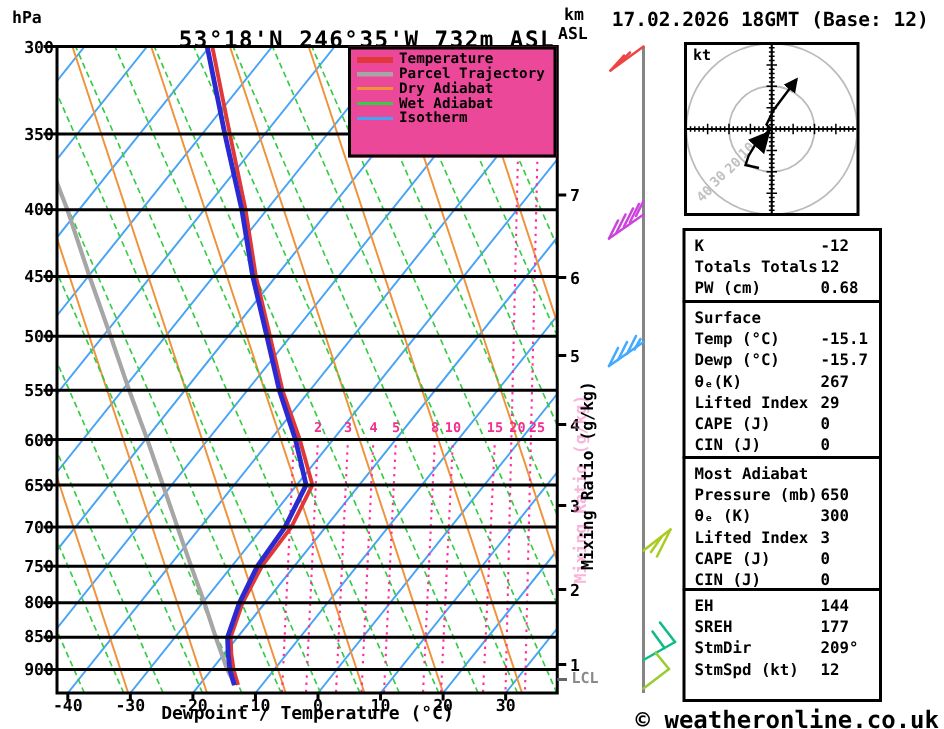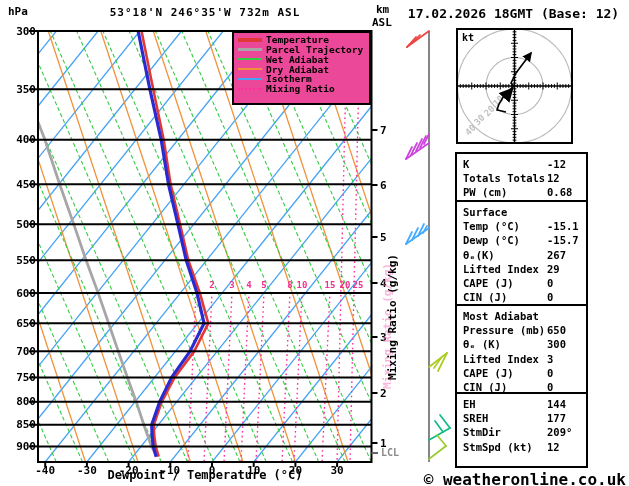--- a/index.html
+++ b/index.html
@@ -3,21 +3,21 @@
 <meta charset="utf-8">
 <style>
   html,body{margin:0;padding:0;background:#fff;}
   #canvas{position:relative;width:629px;height:486px;background:#fff;overflow:hidden;
           font-family:"DejaVu Sans Mono",monospace;color:#000;}
   .abs{position:absolute;}
   .lbl{position:absolute;font-weight:bold;white-space:nowrap;}
   #chart-svg{position:absolute;left:0;top:0;z-index:2;}
   .z3{z-index:3;}
   .z4{z-index:4;}
-  #main-title{left:40px;top:6px;width:330px;text-align:center;font-size:11px;letter-spacing:1px;}
+  #main-title{left:40px;top:17px;width:330px;text-align:right;font-size:15px;letter-spacing:1px;}
   #date-title{left:398px;top:6px;width:231px;text-align:center;font-size:13px;}
   #hpa-label{left:8px;top:5px;font-size:11px;}
   #km-label{left:376px;top:3px;font-size:11px;}
   #asl-label{left:372px;top:16px;font-size:11px;}
   #xaxis-label{left:40px;top:468px;width:330px;text-align:center;font-size:12px;}
   #copyright{right:3px;top:470px;font-size:16px;}
   .ptick{width:30px;text-align:right;font-size:11px;}
   .ttick{width:34px;text-align:center;font-size:11px;}
   .kmtick{font-size:11px;}
   #lcl-label{left:381px;top:447px;font-size:10px;color:#8a8a8a;}
@@ -343,34 +343,30 @@
   <div class="abs z4" id="legend">
       <div class="leg-row" style="">
         <div class="leg-line" style="background: rgb(224, 56, 56); height: 3.5px;"></div>
         <div class="leg-label" style="">Temperature</div>
       </div>
       <div class="leg-row" style="">
         <div class="leg-line" style="background: rgb(166, 166, 166); height: 3.5px;"></div>
         <div class="leg-label" style="">Parcel Trajectory</div>
       </div>
       <div class="leg-row" style="">
+        <div class="leg-line" style="background: rgb(239, 146, 59); height: 2px;"></div>
+        <div class="leg-label" style="">Dry Adiabat</div>
+      </div>
+      <div class="leg-row" style="">
         <div class="leg-line" style="background: rgb(51, 204, 68); height: 2px;"></div>
         <div class="leg-label" style="">Wet Adiabat</div>
       </div>
       <div class="leg-row" style="">
-        <div class="leg-line" style="background: rgb(239, 146, 59); height: 2px;"></div>
-        <div class="leg-label" style="">Dry Adiabat</div>
-      </div>
-      <div class="leg-row" style="">
         <div class="leg-line" style="background: rgb(71, 163, 245); height: 2px;"></div>
         <div class="leg-label" style="">Isotherm</div>
-      </div>
-      <div class="leg-row" style="">
-        <div class="leg-line" style="border-top: 2px dotted rgb(255, 47, 158); height: 0px;"></div>
-        <div class="leg-label" style="">Mixing Ratio</div>
       </div>
     </div>
   <div id="stats-table">
       <div class="tbox z4" style="top:152px;height:50px;">
         <div class="trow" style=""><div class="" style="position:relative;display:inline;">K</div><div class="tval" style="">-12</div></div>
         <div class="trow" style=""><div class="" style="position:relative;display:inline;">Totals Totals</div><div class="tval" style="">12</div></div>
         <div class="trow" style=""><div class="" style="position:relative;display:inline;">PW (cm)</div><div class="tval" style="">0.68</div></div>
       </div>
       <div class="tbox z4" style="top:200px;height:106px;">
         <div class="thead" style="">Surface</div>

